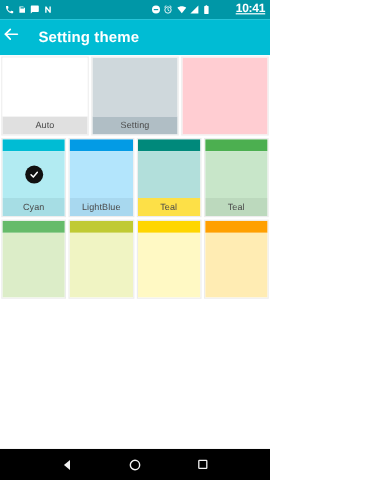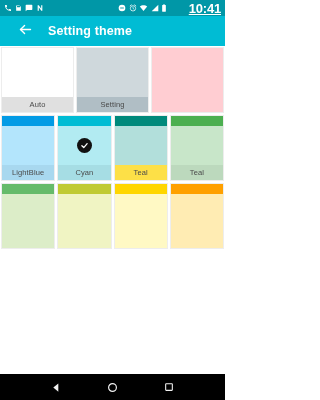--- a/index.html
+++ b/index.html
@@ -47,37 +47,37 @@
     gap: 2.5px;
   }
   .sicon {
     display: inline-flex;
     align-items: center;
     justify-content: center;
     line-height: 1;
   }
   .sicon svg { display: block; }
   .status-clock {
-    font-size: 13px;
+    font-size: 10px;
     font-weight: bold;
     color: #ffffff;
     letter-spacing: -0.2px;
     margin-left: 19px;
     line-height: 1;
     text-decoration: underline;
   }
 
   
   .toolbar {
     height: 30px;
     flex: 0 0 30px;
     background: #00bcd4;
     display: flex;
     align-items: center;
-    padding: 0 16px;
+    padding: 0 0;
     box-sizing: border-box;
   }
   .back-btn {
     width: 18px;
     height: 18px;
     display: flex;
     align-items: center;
     justify-content: center;
     cursor: pointer;
     flex: 0 0 auto;
@@ -257,37 +257,37 @@
         <div class="card-label" style="background: rgb(176, 190, 197);">Setting</div>
       </div>
       <div class="theme-card">
 
         <div class="card-body" style="background: rgb(255, 205, 210);"></div>
       </div>
     </div>
 
 
     <div class="theme-row">
-      <div class="theme-card">
-        <div class="card-accent" style="background: rgb(3, 155, 229);"></div>
-        <div class="card-body" style="background: rgb(179, 229, 252);"></div>
-        <div class="card-label" style="background: rgb(168, 216, 239);">LightBlue</div>
-      </div>
       <div class="theme-card">
         <div class="card-accent" style="background: rgb(0, 188, 212);"></div>
         <div class="card-body" style="background: rgb(178, 235, 242);">
           <span class="check-badge">
             <svg width="9" height="9" viewBox="0 0 24 24" fill="none" stroke="#ffffff" stroke-width="3.4" stroke-linecap="round" stroke-linejoin="round">
                 <path d="M5 12.5 10 17.5 19 7"></path>
               </svg>
           </span>
         </div>
         <div class="card-label" style="background: rgb(166, 221, 228);">Cyan</div>
       </div>
       <div class="theme-card">
+        <div class="card-accent" style="background: rgb(3, 155, 229);"></div>
+        <div class="card-body" style="background: rgb(179, 229, 252);"></div>
+        <div class="card-label" style="background: rgb(168, 216, 239);">LightBlue</div>
+      </div>
+      <div class="theme-card">
         <div class="card-accent" style="background: rgb(0, 137, 123);"></div>
         <div class="card-body" style="background: rgb(178, 223, 219);"></div>
         <div class="card-label" style="background: #fde047;">Teal</div>
       </div>
       <div class="theme-card">
         <div class="card-accent" style="background: rgb(76, 175, 80);"></div>
         <div class="card-body" style="background: rgb(200, 230, 201);"></div>
         <div class="card-label" style="background: rgb(188, 217, 189);">Teal</div>
       </div>
     </div>

